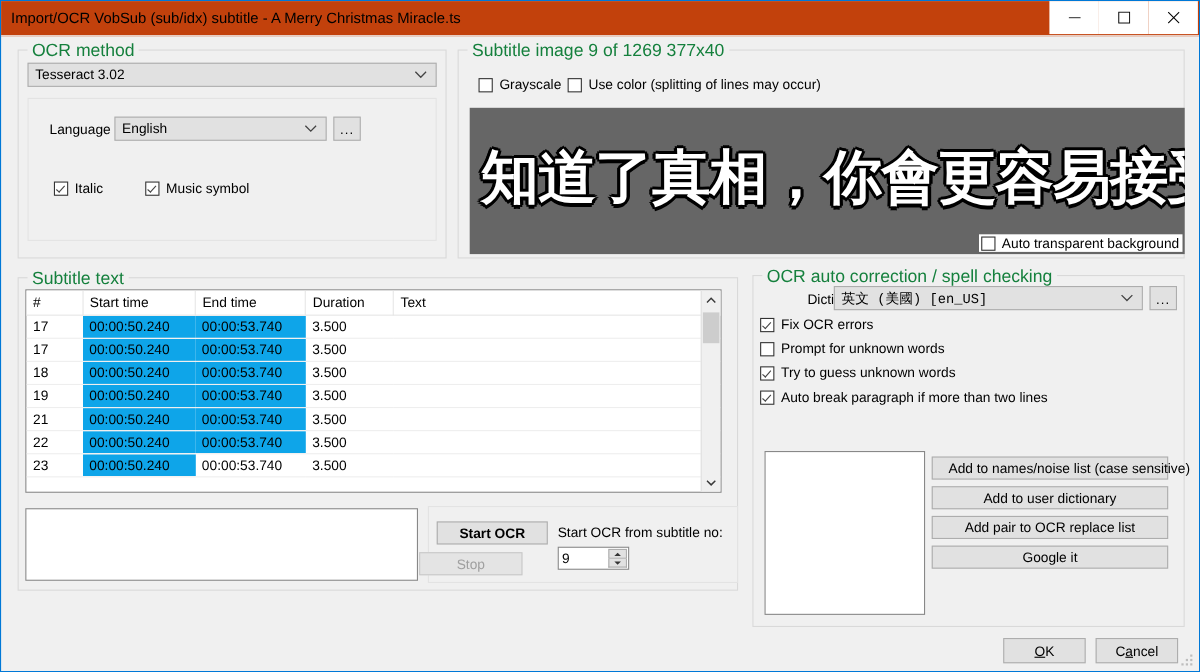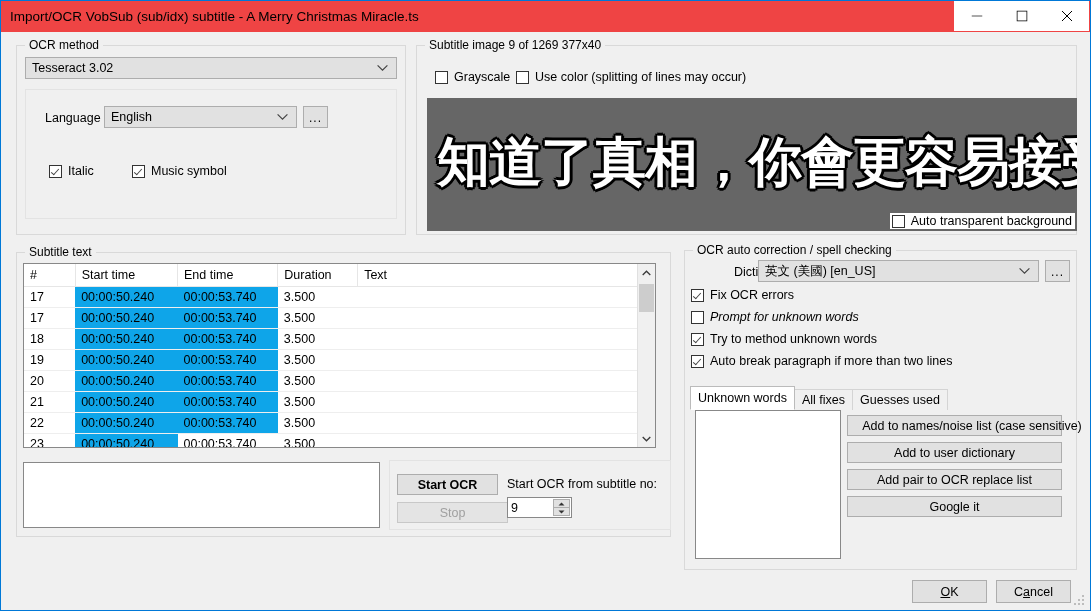--- a/index.html
+++ b/index.html
@@ -14,21 +14,21 @@
   }
   .window{
     position:absolute;left:0;top:0;width:1091px;height:611px;
     box-sizing:border-box;
     border:1px solid #0078d7;
     background:#f0f0f0;
   }
   
   .titlebar{
     position:absolute;left:0;top:0;right:0;height:31px;
-    background:#ef4444;
+    background:#c2410c;
     border-bottom:1px solid #f0f0f0;
   }
   .title-text{
     position:absolute;left:9px;top:8px;
     font-size:13.5px;color:#000;white-space:nowrap;
   }
   .wbtn{
     position:absolute;top:0;width:45px;height:30px;
     background:#ffffff;cursor:default;
   }
@@ -38,21 +38,21 @@
   .wbtn svg{position:absolute;left:50%;top:50%;transform:translate(-50%,-50%);}
   
   .group{
     position:absolute;
     border:1px solid #d9d9d9;
     box-sizing:border-box;
   }
   .group > .glabel{
     position:absolute;top:-8px;left:8px;
     background:#f0f0f0;padding:0 4px;
-    font-size:12px;color:#000000;white-space:nowrap;
+    font-size:16px;color:#15803d;white-space:nowrap;
   }
   
   .combo{
     position:absolute;
     background:#e1e1e1;
     border:1px solid #adadad;
     box-sizing:border-box;
     display:flex;align-items:center;
     cursor:default;
   }
@@ -326,27 +326,20 @@
           <td></td>
         </tr>
         <tr>
           <td>19</td>
           <td class="hl">00:00:50.240</td>
           <td class="hl">00:00:53.740</td>
           <td>3.500</td>
           <td></td>
         </tr>
         <tr>
-          <td>20</td>
-          <td class="hl">00:00:50.240</td>
-          <td class="hl">00:00:53.740</td>
-          <td>3.500</td>
-          <td></td>
-        </tr>
-        <tr>
           <td>21</td>
           <td class="hl">00:00:50.240</td>
           <td class="hl">00:00:53.740</td>
           <td>3.500</td>
           <td></td>
         </tr>
         <tr>
           <td>22</td>
           <td class="hl">00:00:50.240</td>
           <td class="hl">00:00:53.740</td>
@@ -376,21 +369,21 @@
         </svg>
       </div>
     </div>
   </div>
 
   <div class="whitebox" style="left:22px;top:461px;width:357px;height:66px;"></div>
 
   <div class="group" style="left:388px;top:459px;width:282px;height:70px;border:1px solid #e3e3e3;"></div>
 
   <div class="btn bold" style="left:396px;top:473px;width:101px;height:21px;">Start OCR</div>
-  <div class="btn disabled" style="left:396px;top:501px;width:111px;height:21px;">Stop</div>
+  <div class="btn disabled" style="left:380px;top:501px;width:94px;height:21px;">Stop</div>
 
   <div class="statictext" style="left:506px;top:476px;">Start OCR from subtitle no:</div>
 
   <div class="spinner" style="left:506px;top:496px;width:65px;height:21px;">
     <span class="sval">9</span>
     <span class="sbtns">
       <span class="sb">
         <svg width="7" height="4" viewBox="0 0 7 4">
           <path d="M0.5 3.5 L3.5 0.5 L6.5 3.5 Z" fill="#333"></path>
         </svg>
@@ -402,51 +395,46 @@
       </span>
     </span>
   </div>
 
   <div class="group" style="left:683px;top:249px;width:393px;height:320px;">
     <div class="glabel">OCR auto correction / spell checking</div>
   </div>
 
   <div class="label-dict" style="left:693px;top:264px;margin-left:40px;">Dictionary:</div>
 
-  <div class="combo" style="left:757px;top:259px;width:281px;height:22px;">
+  <div class="combo" style="left:757px;top:259px;width:281px;height:22px;font-family:Liberation Mono, monospace;">
     <span class="ctext">英文 (美國) [en_US]</span>
     <svg class="carrow" viewBox="0 0 11 7">
       <path d="M0.6 0.8 L5.5 5.7 L10.4 0.8" fill="none" stroke="#444" stroke-width="1.2"></path>
     </svg>
   </div>
 
   <div class="dotbtn" style="left:1044px;top:259px;width:25px;height:22px;">...</div>
 
   <div class="cbrow" style="left:690px;top:287px;">
     <span class="cbbox checked"></span>
     <span class="cblabel">Fix OCR errors</span>
   </div>
-  <div class="cbrow" style="left:690px;top:309px;font-style:italic;">
+  <div class="cbrow" style="left:690px;top:309px;">
     <span class="cbbox"></span>
     <span class="cblabel">Prompt for unknown words</span>
   </div>
   <div class="cbrow" style="left:690px;top:331px;">
     <span class="cbbox checked"></span>
-    <span class="cblabel">Try to method unknown words</span>
+    <span class="cblabel">Try to guess unknown words</span>
   </div>
   <div class="cbrow" style="left:690px;top:353px;">
     <span class="cbbox checked"></span>
     <span class="cblabel">Auto break paragraph if more than two lines</span>
   </div>
 
-  <div class="tabstrip" style="left:689px;top:385px;">
-    <div class="tab active">Unknown words</div>
-    <div class="tab">All fixes</div>
-    <div class="tab">Guesses used</div>
-  </div>
 
   <div class="whitebox" style="left:694px;top:409px;width:146px;height:149px;"></div>
 
   <div class="btn" style="left:846px;top:414px;width:215px;height:21px;padding-left:35px;">Add to names/noise list (case sensitive)</div>
   <div class="btn" style="left:846px;top:441px;width:215px;height:21px;">Add to user dictionary</div>
   <div class="btn" style="left:846px;top:468px;width:215px;height:21px;">Add pair to OCR replace list</div>
   <div class="btn" style="left:846px;top:495px;width:215px;height:21px;">Google it</div>
 
   <div class="btn" style="left:911px;top:579px;width:75px;height:23px;">
     <span><span></span><u>O</u><span>K</span></span>

